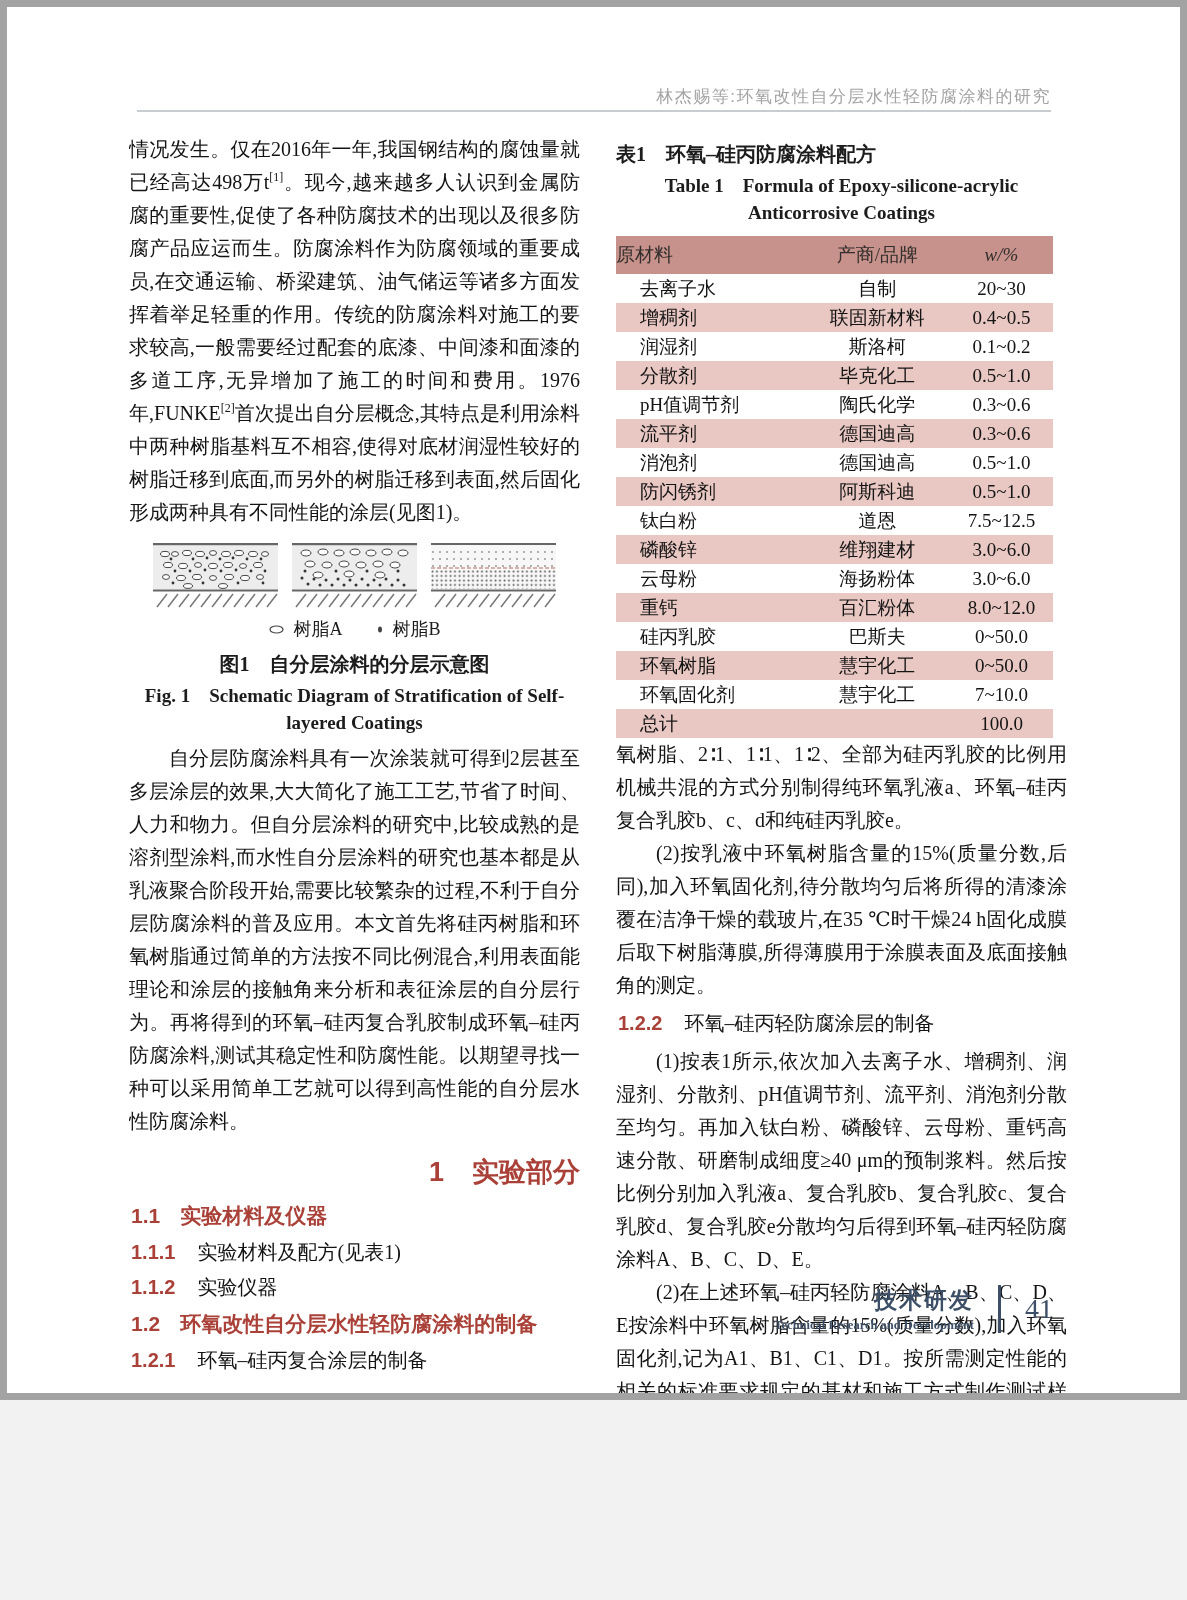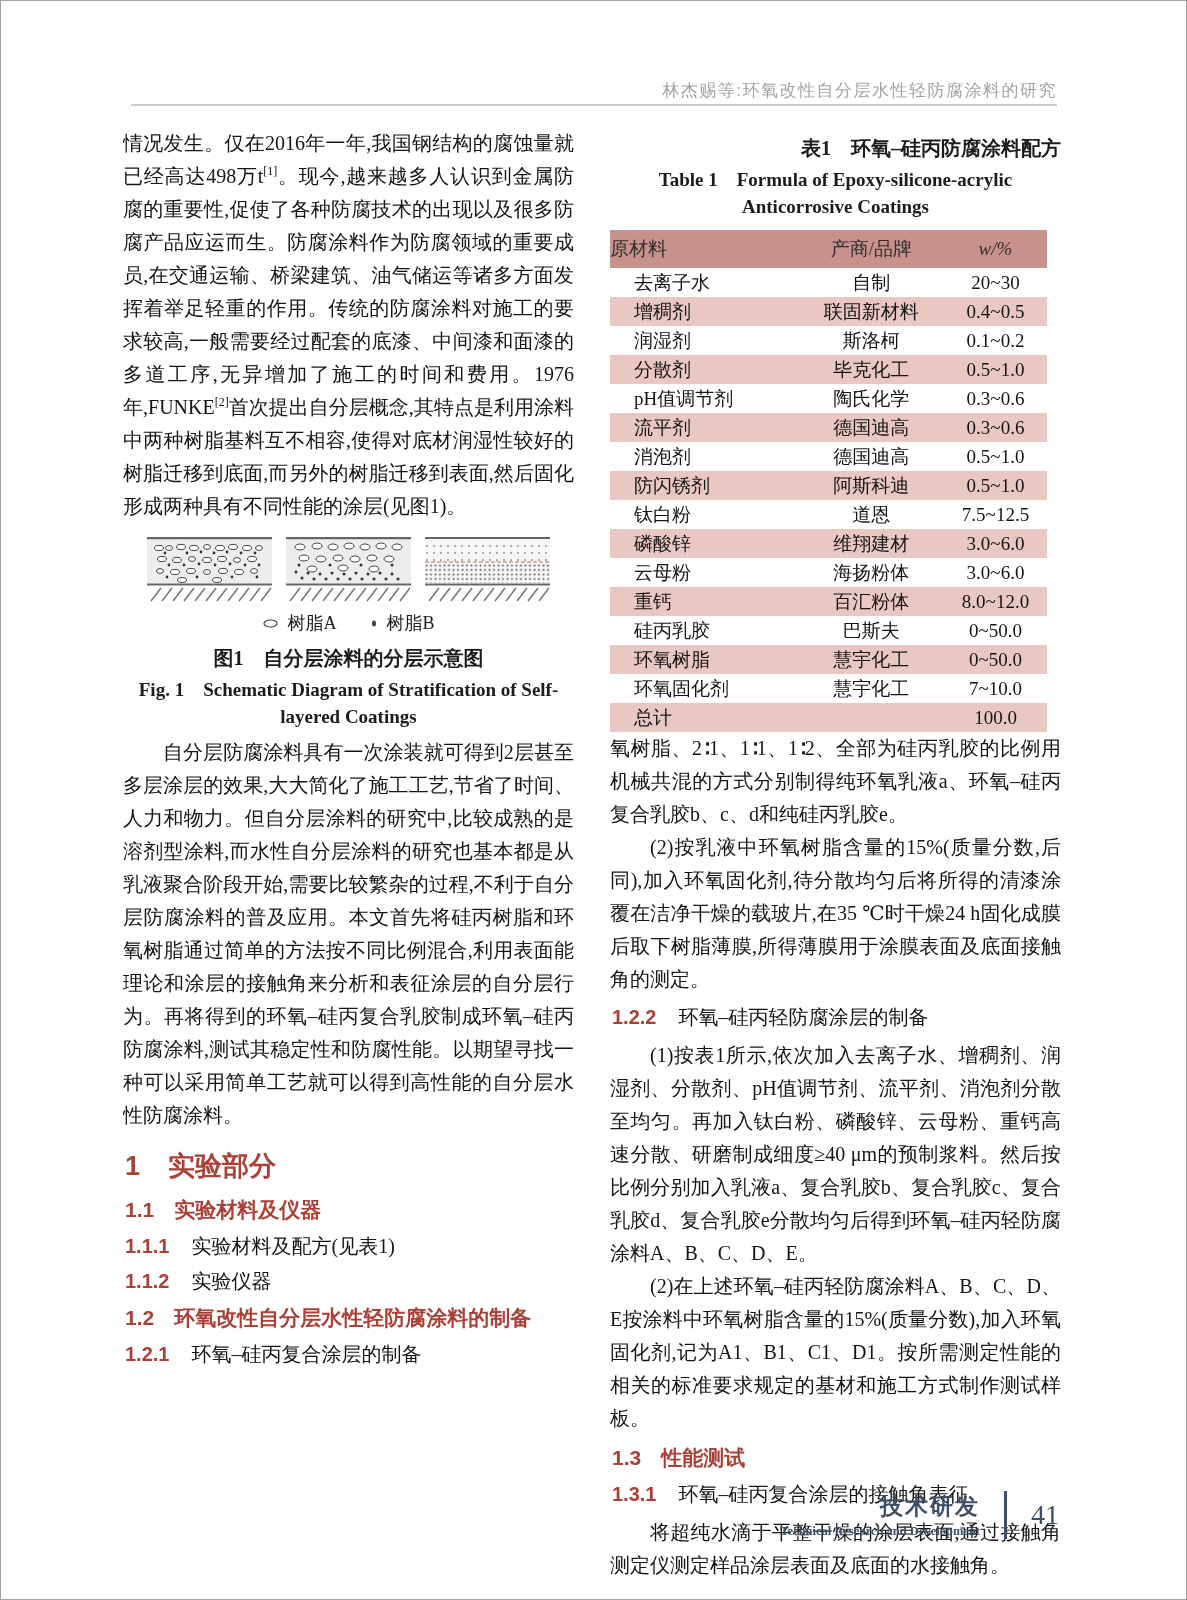--- a/index.html
+++ b/index.html
@@ -6,24 +6,24 @@
     --heading-red:#aa4138;
     --table-header-bg:#c7928b;
     --table-row-alt-bg:#e9c8c3;
     --footer-blue:#3d4f66;
     --rule-gray:#c9cdd1;
     --running-gray:#a3a3a3;
   }
   *{box-sizing:border-box;}
   html,body{margin:0;padding:0;background:#f2f2f2;}
   .page{
-    position:relative;width:1187px;height:1600px;margin:0 auto;
+    position:relative;width:1187px;height:1400px;margin:0 auto;
     background:#ffffff;overflow:hidden;color:#1c1c1c;
     font-family:"Liberation Serif","DejaVu Serif",serif;
-    border:1px solid #a3a3a3;
+    border:7px solid #a3a3a3;
   }
   .running-head{
     position:absolute;top:78px;left:130px;right:129px;
     text-align:right;font-family:"Liberation Sans","DejaVu Sans",sans-serif;
     font-size:17px;color:var(--running-gray);letter-spacing:1.5px;
   }
   .head-rule{
     position:absolute;top:103px;left:130px;right:129px;
     border:none;border-top:2px solid var(--rule-gray);margin:0;
   }
@@ -39,31 +39,31 @@
   
   .figure{margin:14px 0 6px 0;text-align:center;}
   .panels{display:flex;justify-content:center;gap:14px;margin:4px 0 6px 0;}
   .legend{display:flex;justify-content:center;align-items:center;gap:34px;margin:8px 0 10px 0;font-size:18px;}
   .legend .item{display:flex;align-items:center;gap:8px;}
   .caption-cn{font-size:20px;font-weight:bold;text-align:center;margin:10px 0 4px 0;}
   .caption-en{font-size:19px;font-weight:bold;text-align:center;line-height:27px;margin:0 6px;}
 
   
   .h1{font-family:"Liberation Sans","DejaVu Sans",sans-serif;color:var(--heading-red);
-      font-size:27px;font-weight:bold;margin:16px 0 12px 2px;}
+      font-size:27px;font-weight:bold;margin:16px 0 12px 2px;text-align:right;}
   .h1 .num{margin-right:28px;}
   .h2{font-family:"Liberation Sans","DejaVu Sans",sans-serif;color:var(--heading-red);
       font-size:21px;font-weight:bold;margin:9px 0 9px 2px;}
   .h2 .num{margin-right:20px;}
   .h3{font-size:20px;margin:8px 0 8px 2px;color:#141414;}
   .h3 .num{font-family:"Liberation Sans","DejaVu Sans",sans-serif;color:var(--heading-red);
       font-weight:bold;margin-right:22px;}
 
   
-  .tbl-caption-cn{font-size:20px;font-weight:bold;text-align:right;margin:8px 0 4px 0;}
+  .tbl-caption-cn{font-size:20px;font-weight:bold;text-align:left;margin:8px 0 4px 0;}
   .tbl-caption-en{font-size:19px;font-weight:bold;text-align:center;line-height:27px;margin:0 0 10px 0;}
   table.formula{width:437px;border-collapse:collapse;font-size:19px;margin:2px 0 0 0;}
   table.formula th{
     background:var(--table-header-bg);color:#332e2d;font-weight:normal;
     padding:6px 0;text-align:center;font-size:19px;
   }
   table.formula td{padding:4px 0;text-align:center;line-height:21px;color:#141414;}
   table.formula td:first-child{text-align:left;padding-left:24px;}
   table.formula th:first-child{text-align:left;}
   table.formula tr.shaded td{background:var(--table-row-alt-bg);}

